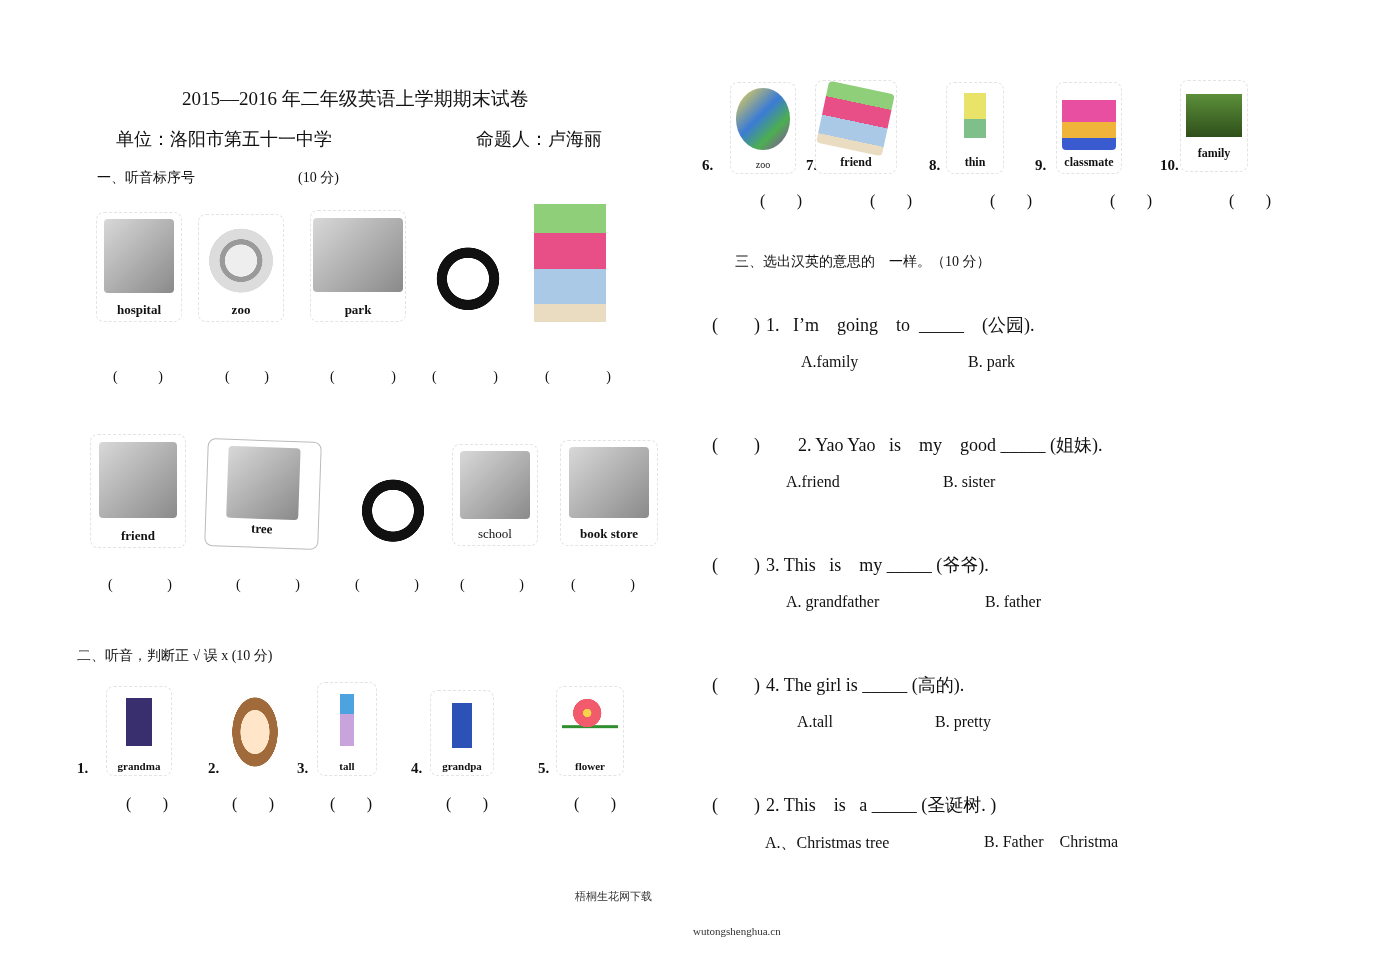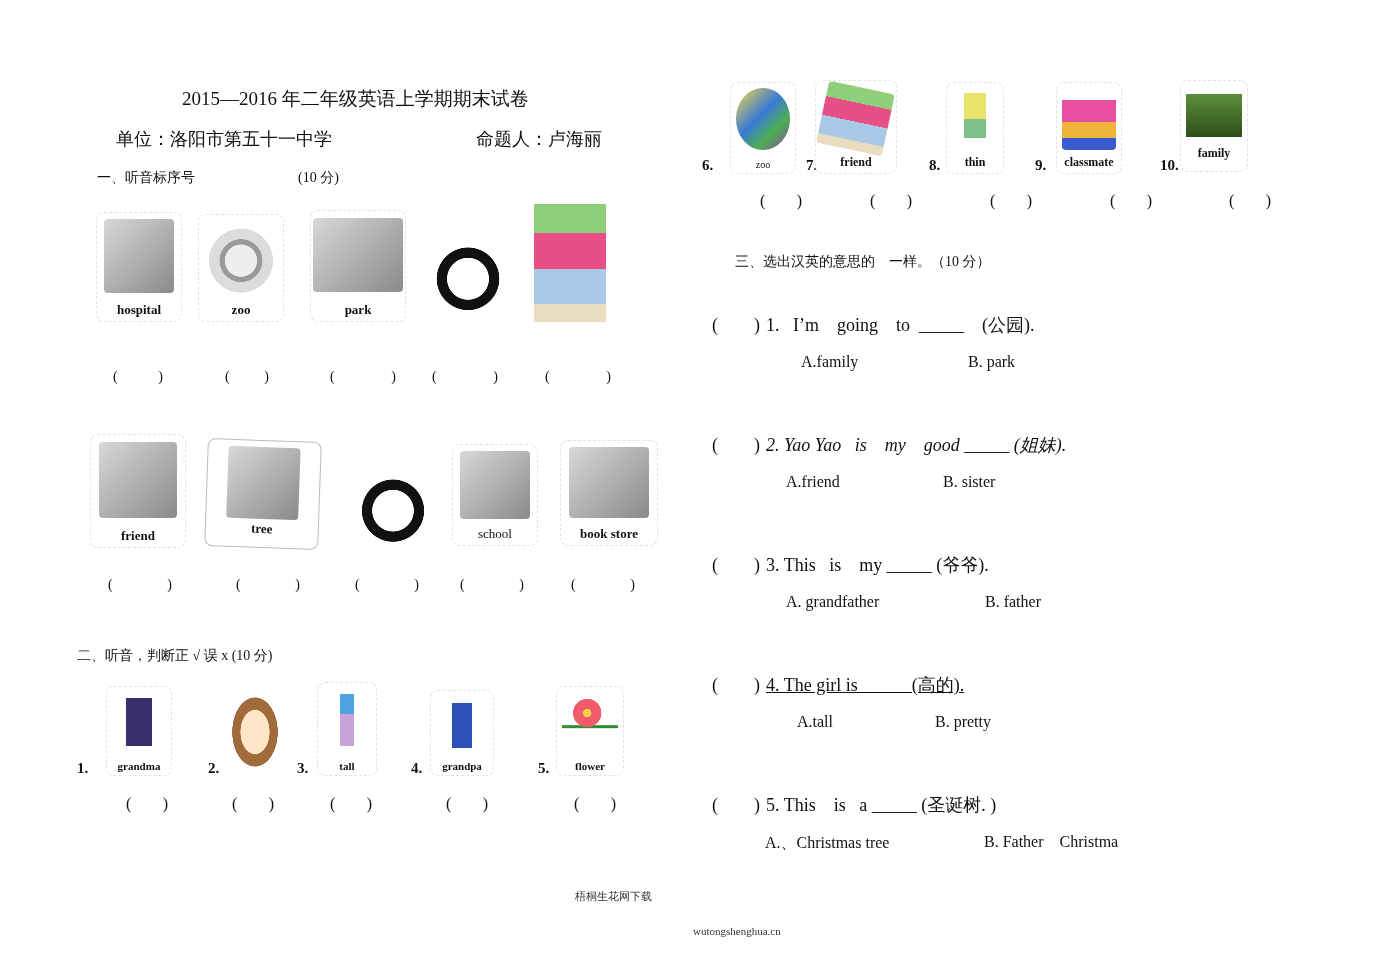--- a/index.html
+++ b/index.html
@@ -220,33 +220,33 @@
   </div>
 
 <div class="abs sect" style="left:735px;top:253px;">三、选出汉英的意思的　一样。（10 分）</div>
 
 <div class="abs q" style="left:712px;top:313px;">(　　)</div>
 <div class="abs q" style="left:766px;top:313px;white-space:pre;">1.   I’m    going    to  _____    (公园).</div>
 <div class="abs opt" style="left:801px;top:353px;">A.family</div>
 <div class="abs opt" style="left:968px;top:353px;">B. park</div>
 
 <div class="abs q" style="left:712px;top:433px;">(　　)</div>
-<div class="abs q" style="left:766px;top:433px;white-space:pre;font-style:italic;">2. Yao Yao   is    my    good _____ (姐妹).</div>
+<div class="abs q" style="left:798px;top:433px;white-space:pre;">2. Yao Yao   is    my    good _____ (姐妹).</div>
 <div class="abs opt" style="left:786px;top:473px;font-family:Liberation Serif, serif;">A.friend</div>
 <div class="abs opt" style="left:943px;top:473px;">B. sister</div>
 
 <div class="abs q" style="left:712px;top:553px;">(　　)</div>
 <div class="abs q" style="left:766px;top:553px;white-space:pre;">3. This   is    my _____ (爷爷).</div>
 <div class="abs opt" style="left:786px;top:593px;">A. grandfather</div>
 <div class="abs opt" style="left:985px;top:593px;">B. father</div>
 
 <div class="abs q" style="left:712px;top:673px;">(　　)</div>
-<div class="abs q" style="left:766px;top:673px;white-space:pre;text-decoration:underline;">4. The girl is _____ (高的).</div>
+<div class="abs q" style="left:766px;top:673px;white-space:pre;">4. The girl is _____ (高的).</div>
 <div class="abs opt" style="left:797px;top:713px;">A.tall</div>
 <div class="abs opt" style="left:935px;top:713px;">B. pretty</div>
 
 <div class="abs q" style="left:712px;top:793px;">(　　)</div>
-<div class="abs q" style="left:766px;top:793px;white-space:pre;">5. This    is   a _____ (圣诞树. )</div>
+<div class="abs q" style="left:766px;top:793px;white-space:pre;">2. This    is   a _____ (圣诞树. )</div>
 <div class="abs opt" style="left:765px;top:833px;">A.、Christmas tree</div>
 <div class="abs opt" style="left:984px;top:833px;white-space:pre;">B. Father    Christma</div>
 
 <div class="abs footer" style="left:575px;top:889px;">梧桐生花网下载</div>
 <div class="abs footer" style="left:693px;top:889px;margin-top:36px;">wutongshenghua.cn</div>
 
 </body></html>

